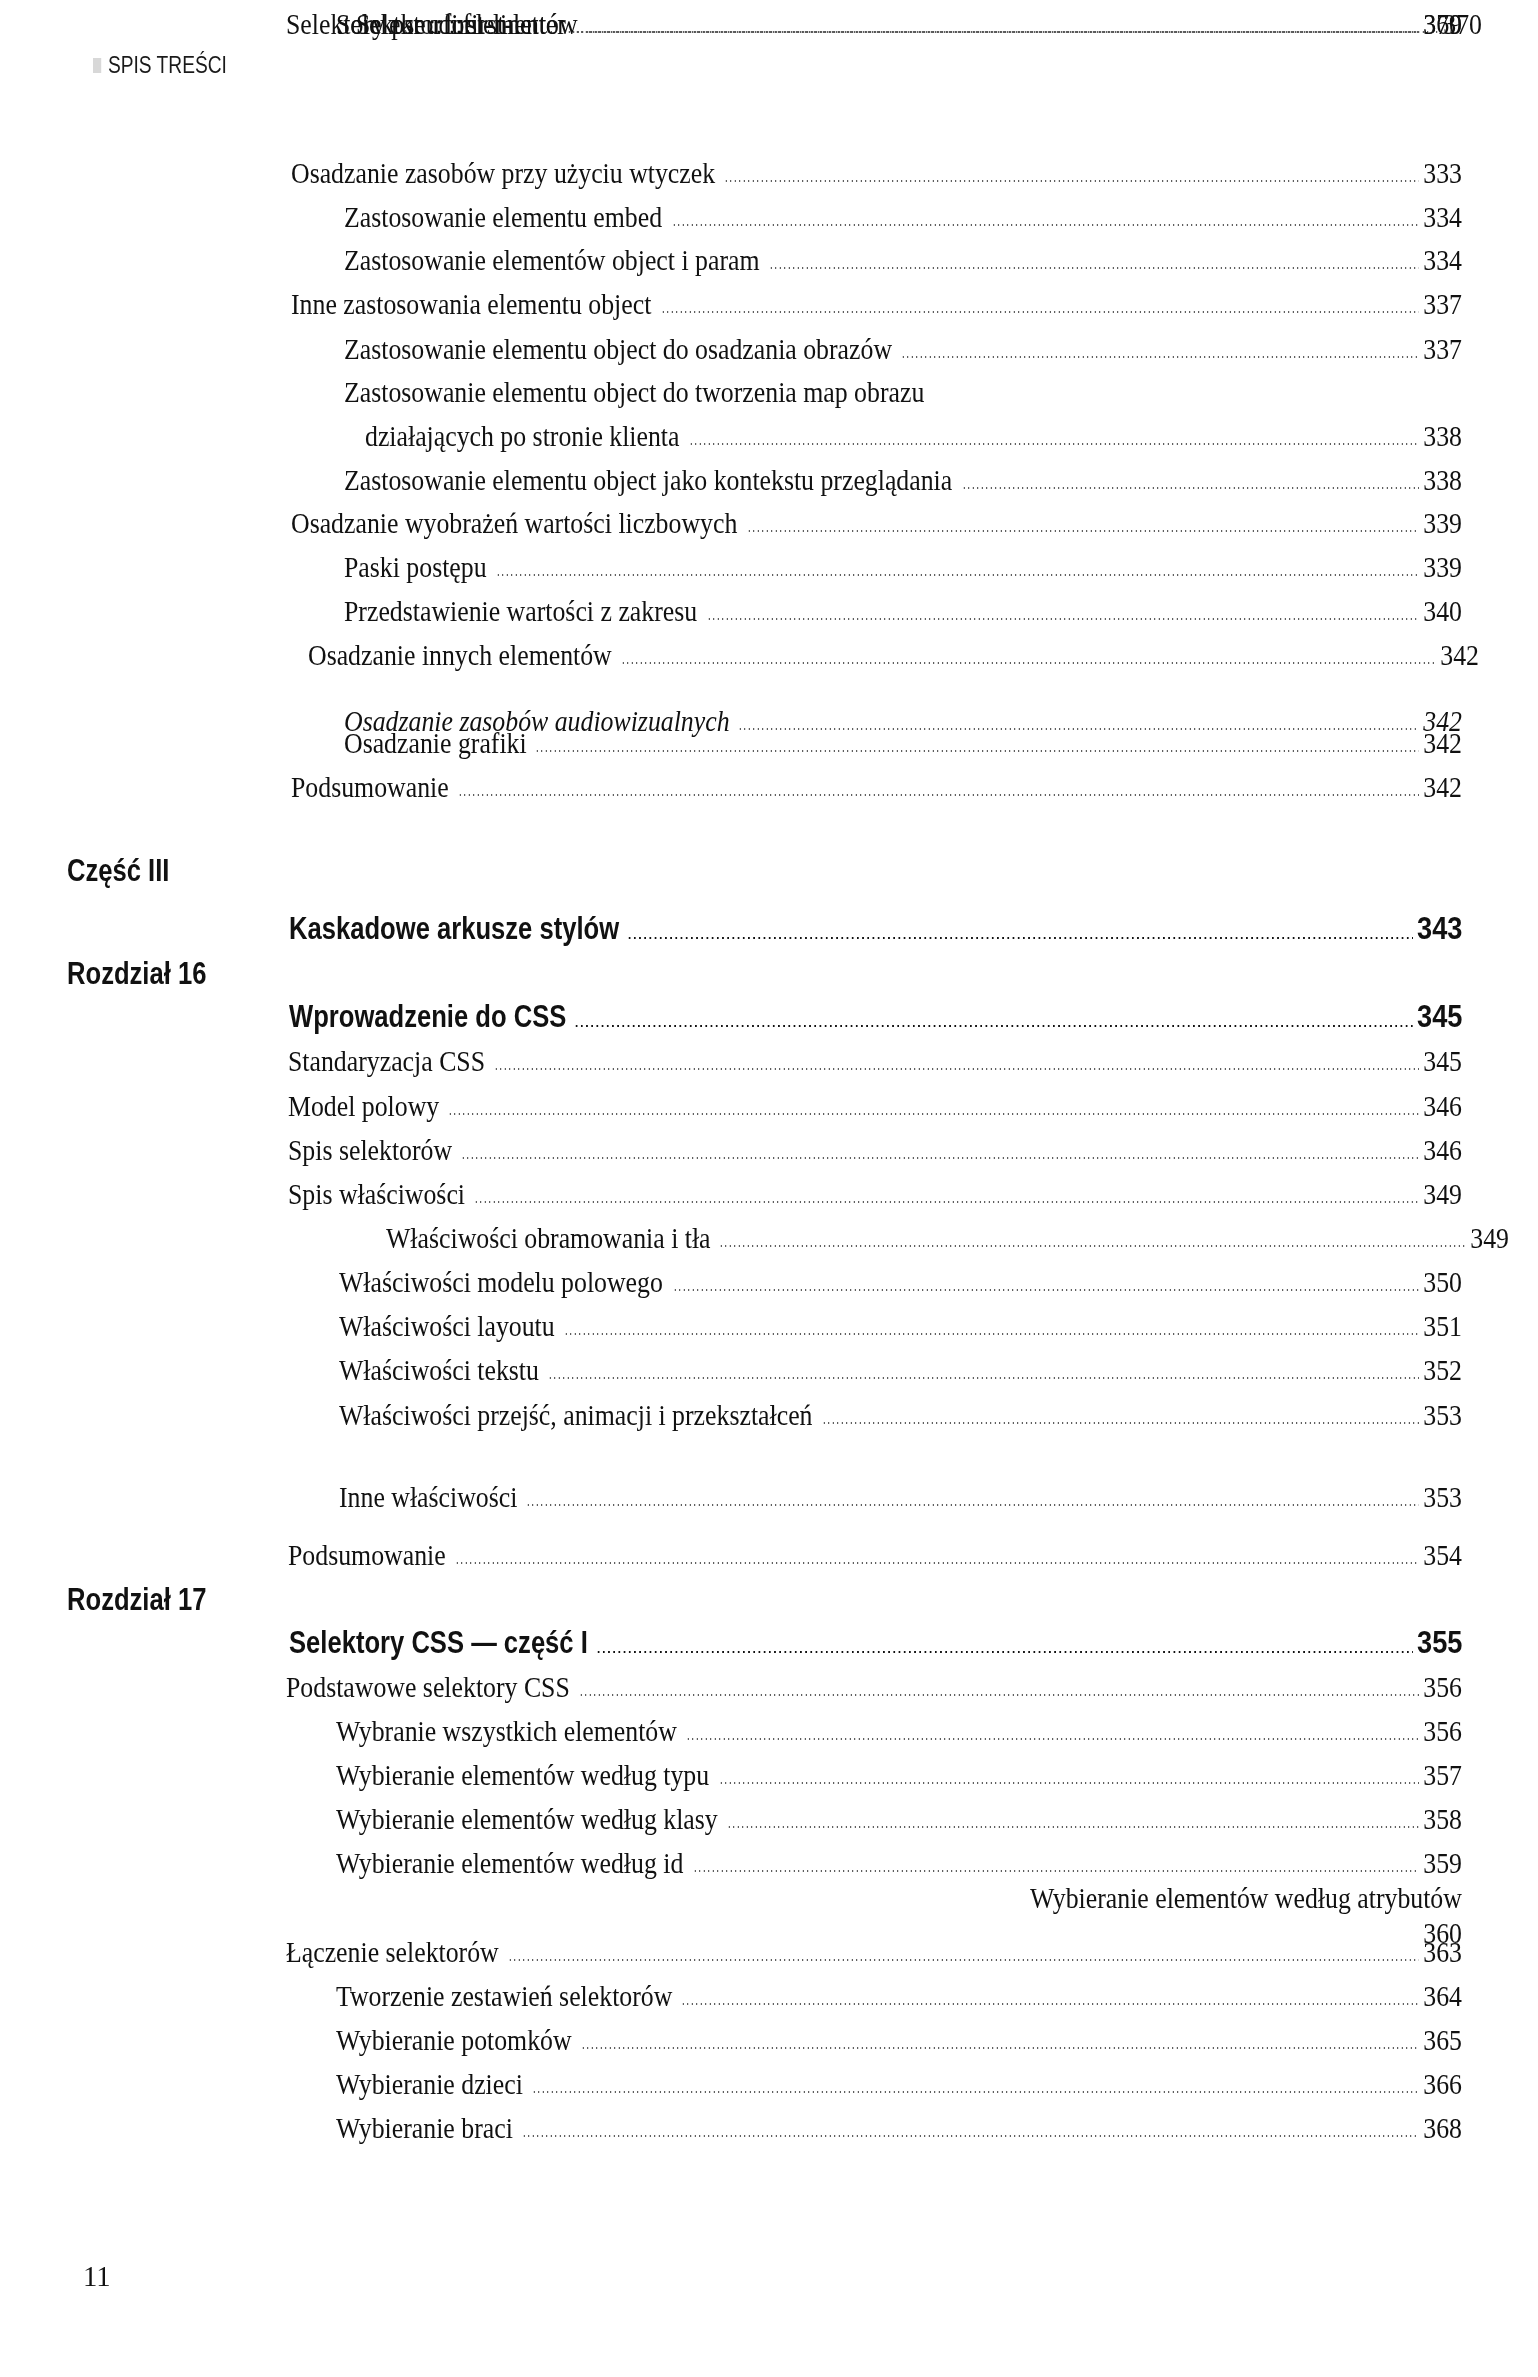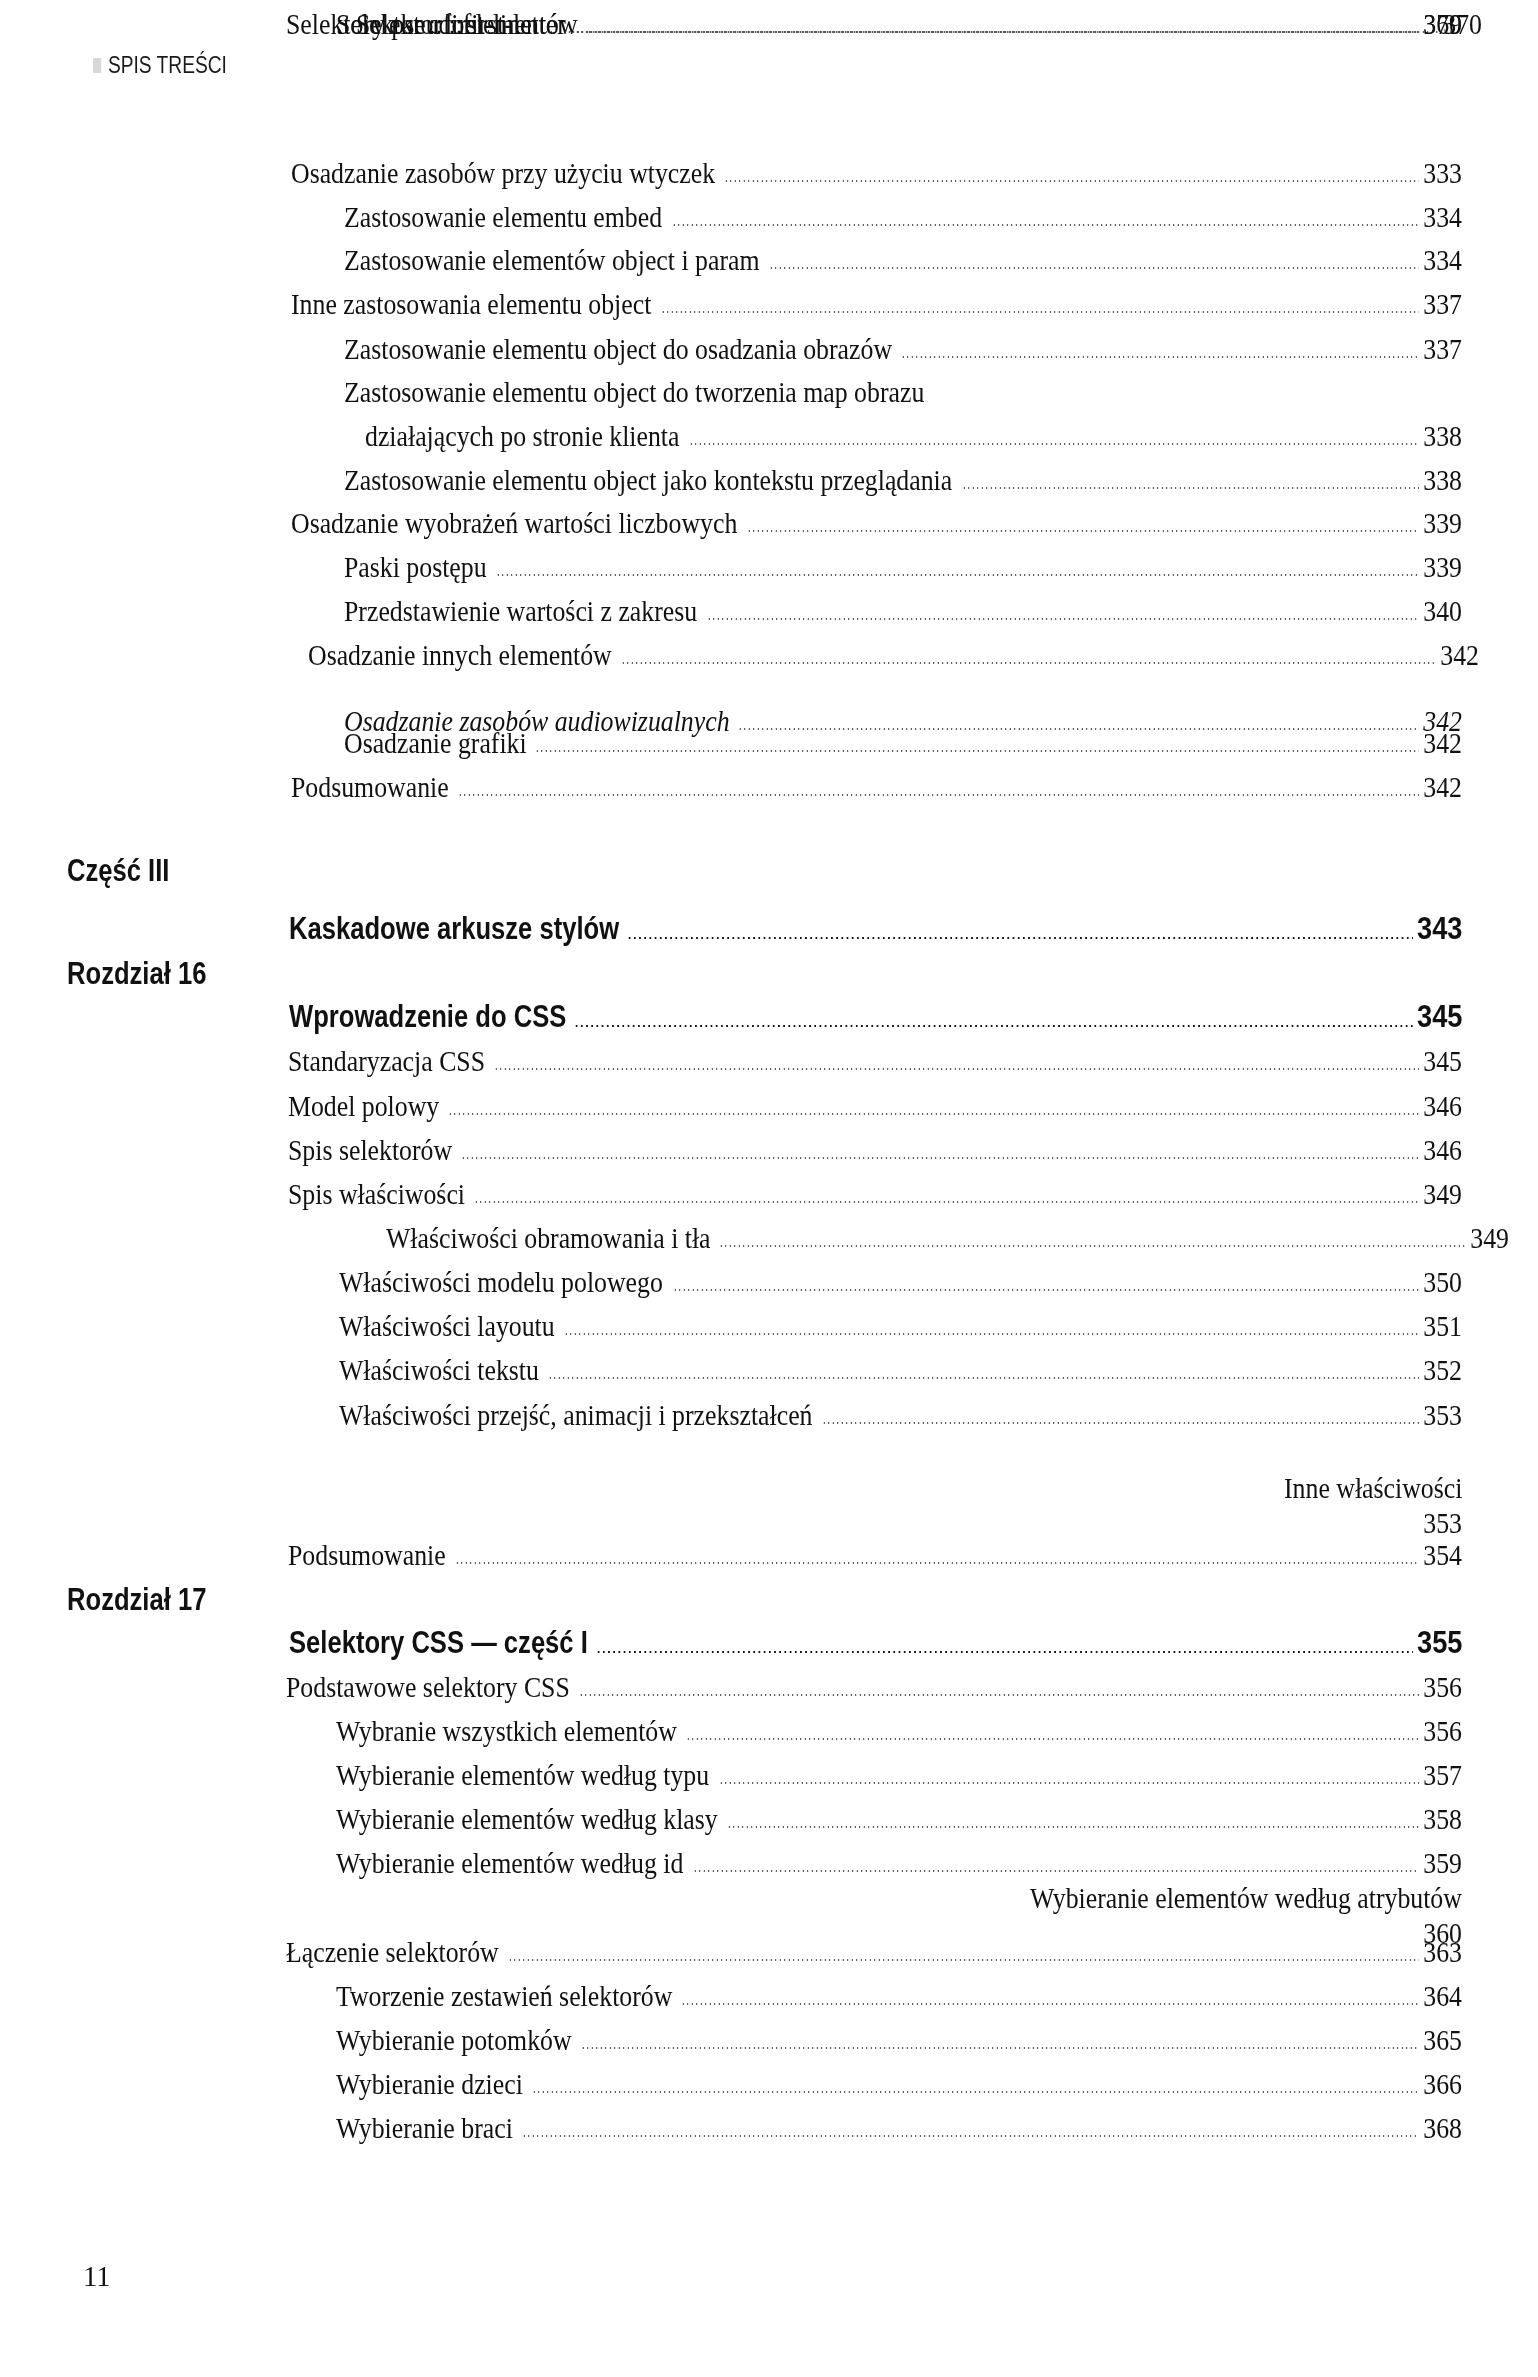--- a/index.html
+++ b/index.html
@@ -183,21 +183,21 @@
     <div class="row" style="left: 339px; width: 1123px; top: 1346px;">
       <span class="title" style="display: inline-block; transform: scaleX(0.86); margin-right: -32px;">Właściwości tekstu</span>
       <span class="leader"></span>
       <span class="page" style="display: inline-block; transform: scaleX(0.86); transform-origin: right bottom; margin-left: -6.3px;">352</span>
     </div>
     <div class="row" style="left: 339px; width: 1123px; top: 1391px;">
       <span class="title" style="display: inline-block; transform: scaleX(0.86); margin-right: -77px;">Właściwości przejść, animacji i przekształceń</span>
       <span class="leader"></span>
       <span class="page" style="display: inline-block; transform: scaleX(0.86); transform-origin: right bottom; margin-left: -6.3px;">353</span>
     </div>
-    <div class="row" style="left: 339px; width: 1123px; top: 1473px; flex-direction: column;">
+    <div class="row" style="left: 339px; width: 1123px; top: 1473px;">
       <span class="title" style="display: inline-block; transform: scaleX(0.86); margin-right: -29px;">Inne właściwości</span>
       <span class="leader"></span>
       <span class="page" style="display: inline-block; transform: scaleX(0.86); transform-origin: right bottom; margin-left: -6.3px;">353</span>
     </div>
     <div class="row" style="left: 288px; width: 1174px; top: 1531px;">
       <span class="title" style="display: inline-block; transform: scaleX(0.86); margin-right: -25.5px;">Podsumowanie</span>
       <span class="leader"></span>
       <span class="page" style="display: inline-block; transform: scaleX(0.86); transform-origin: right bottom; margin-left: -6.3px;">354</span>
     </div>
     <div class="label" style="top: 1583px; transform: scaleX(0.8); transform-origin: left bottom;">Rozdział 17</div>

